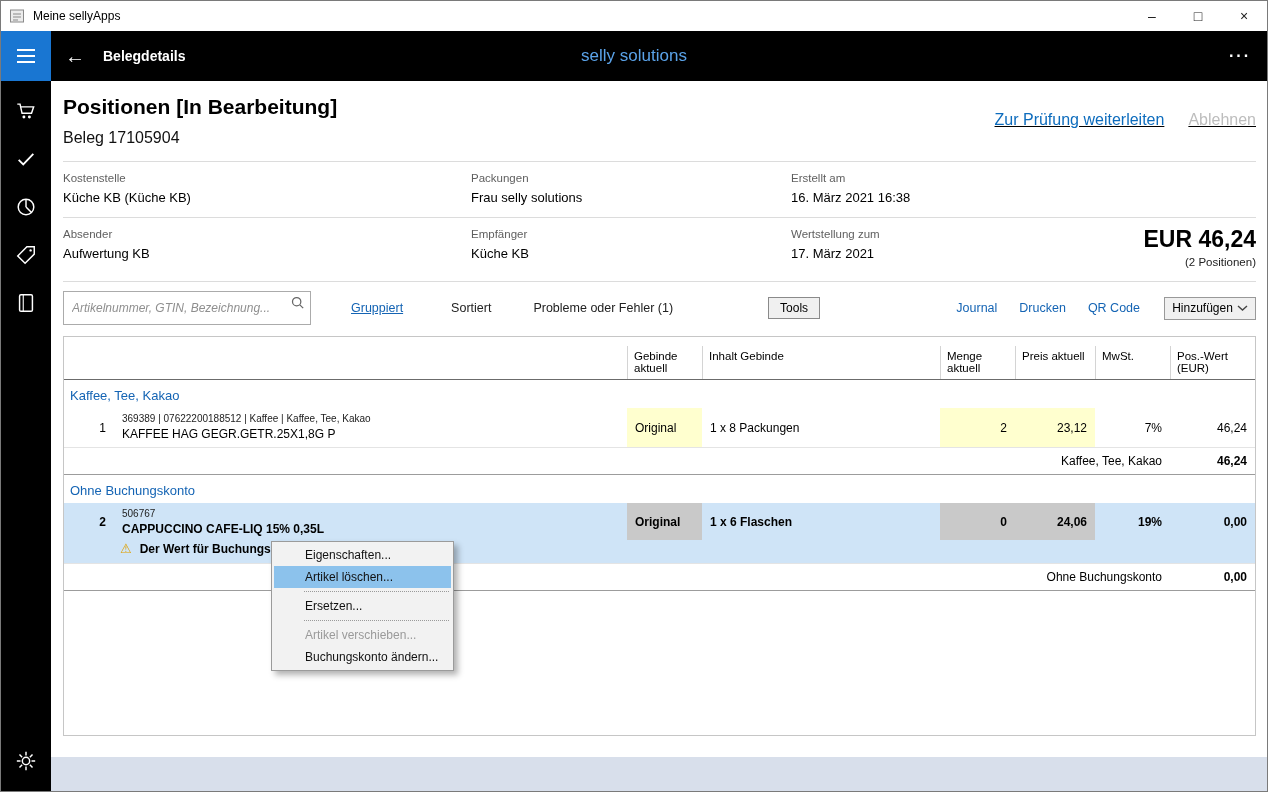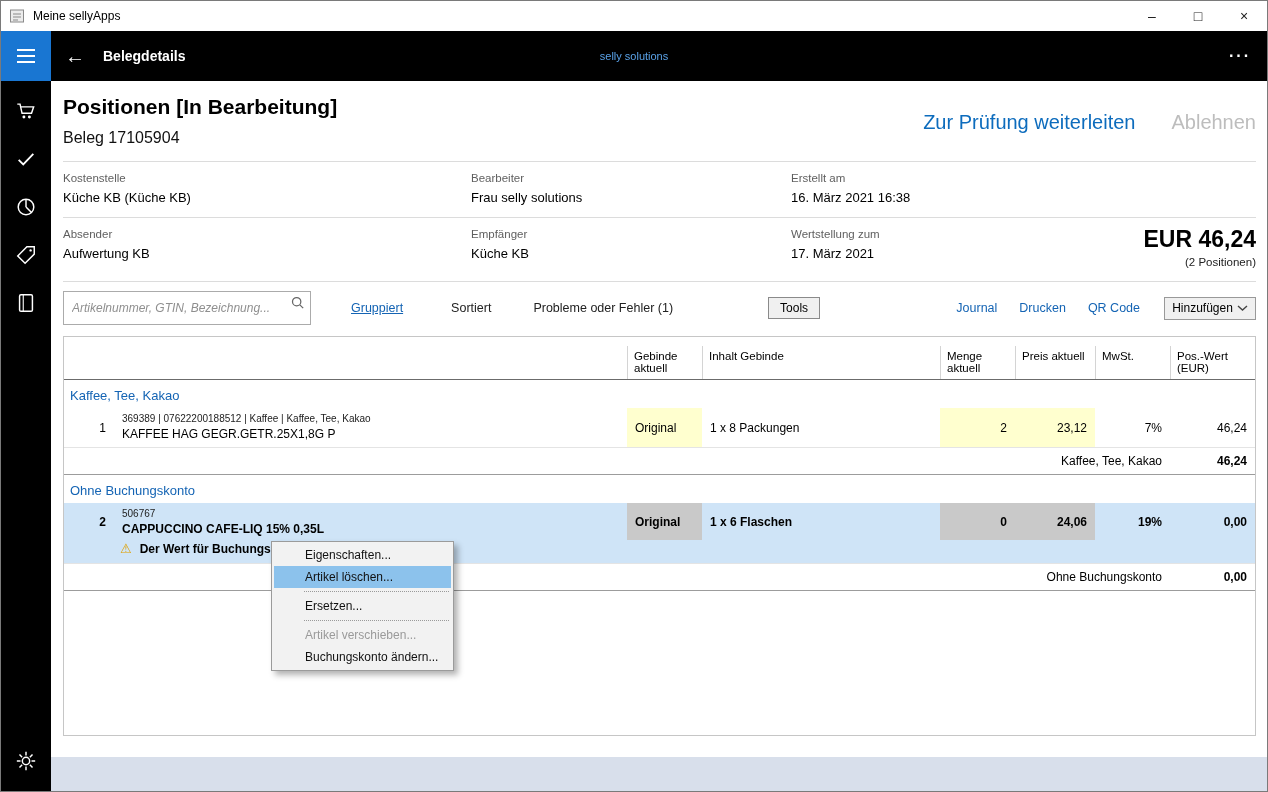--- a/index.html
+++ b/index.html
@@ -13,36 +13,36 @@
   .titlebar .wtitle { font-size:12px; margin-left:8px; color:#000; }
   .wcontrols { margin-left:auto; display:flex; height:30px; }
   .wbtn { width:46px; height:30px; display:flex; align-items:center; justify-content:center; font-size:14px; color:#222; cursor:pointer; }
 
   
   .appheader { height:50px; background:#000; display:flex; align-items:center; position:relative; color:#fff; }
   .hamburger { width:50px; height:50px; background:#1976d2; display:flex; flex-direction:column; align-items:center; justify-content:center; gap:4px; cursor:pointer; }
   .hamburger div { width:18px; height:2px; background:#fff; }
   .backbtn { font-size:20px; margin-left:14px; cursor:pointer; line-height:1; }
   .htitle { font-size:14px; font-weight:bold; margin-left:18px; }
-  .hbrand { position:absolute; left:50%; transform:translateX(-50%); color:#5aa2e8; font-size:11px; }
+  .hbrand { position:absolute; left:50%; transform:translateX(-50%); color:#5aa2e8; font-size:17px; }
   .hmore { margin-left:auto; margin-right:16px; font-size:16px; font-weight:bold; letter-spacing:2px; cursor:pointer; }
 
   
   .bodyrow { display:flex; height:712px; }
   .sidebar { width:50px; background:#000; display:flex; flex-direction:column; align-items:center; padding-top:6px; }
   .side-item { width:50px; height:48px; display:flex; align-items:center; justify-content:center; cursor:pointer; }
   .side-item.bottom { margin-top:auto; margin-bottom:8px; }
   .main { flex:1; position:relative; background:#fff; }
   .content { padding:0 13px 0 12px; }
 
   
   .doc-head { position:relative; padding-top:14px; height:80px; }
   .doc-title { font-size:21px; font-weight:bold; color:#000; }
   .doc-sub { font-size:16px; margin-top:10px; color:#111; }
-  .doc-actions { position:absolute; right:0; top:30px; display:flex; gap:36px; font-size:20px; }
+  .doc-actions { position:absolute; right:0; top:30px; display:flex; gap:24px; font-size:16px;text-decoration:underline; }
   .act-primary { color:#0d6cbd; cursor:pointer; }
   .act-secondary { color:#bdbdbd; cursor:pointer;text-align:right; }
   .divider { border-top:1px solid #dcdcdc; }
 
   
   .meta-row { position:relative; display:grid; grid-template-columns:408px 320px 1fr; padding:10px 0 12px; }
   .meta-row.second { padding-bottom:20px; }
   .f-label { font-size:11.5px; color:#5f5f5f; }
   .f-value { font-size:13px; color:#000; margin-top:6px; }
   .total-block { position:absolute; right:0; top:8px; text-align:right; }
@@ -182,21 +182,21 @@
         </div>
 
         <div class="divider"></div>
 
         <div class="meta-row">
           <div>
             <div class="f-label">Kostenstelle</div>
             <div class="f-value">Küche KB (Küche KB)</div>
           </div>
           <div>
-            <div class="f-label">Bearbeiter</div>
+            <div class="f-label">Packungen</div>
             <div class="f-value">Frau selly solutions</div>
           </div>
           <div>
             <div class="f-label">Erstellt am</div>
             <div class="f-value">16. März 2021 16:38</div>
           </div>
         </div>
 
         <div class="divider"></div>
 

